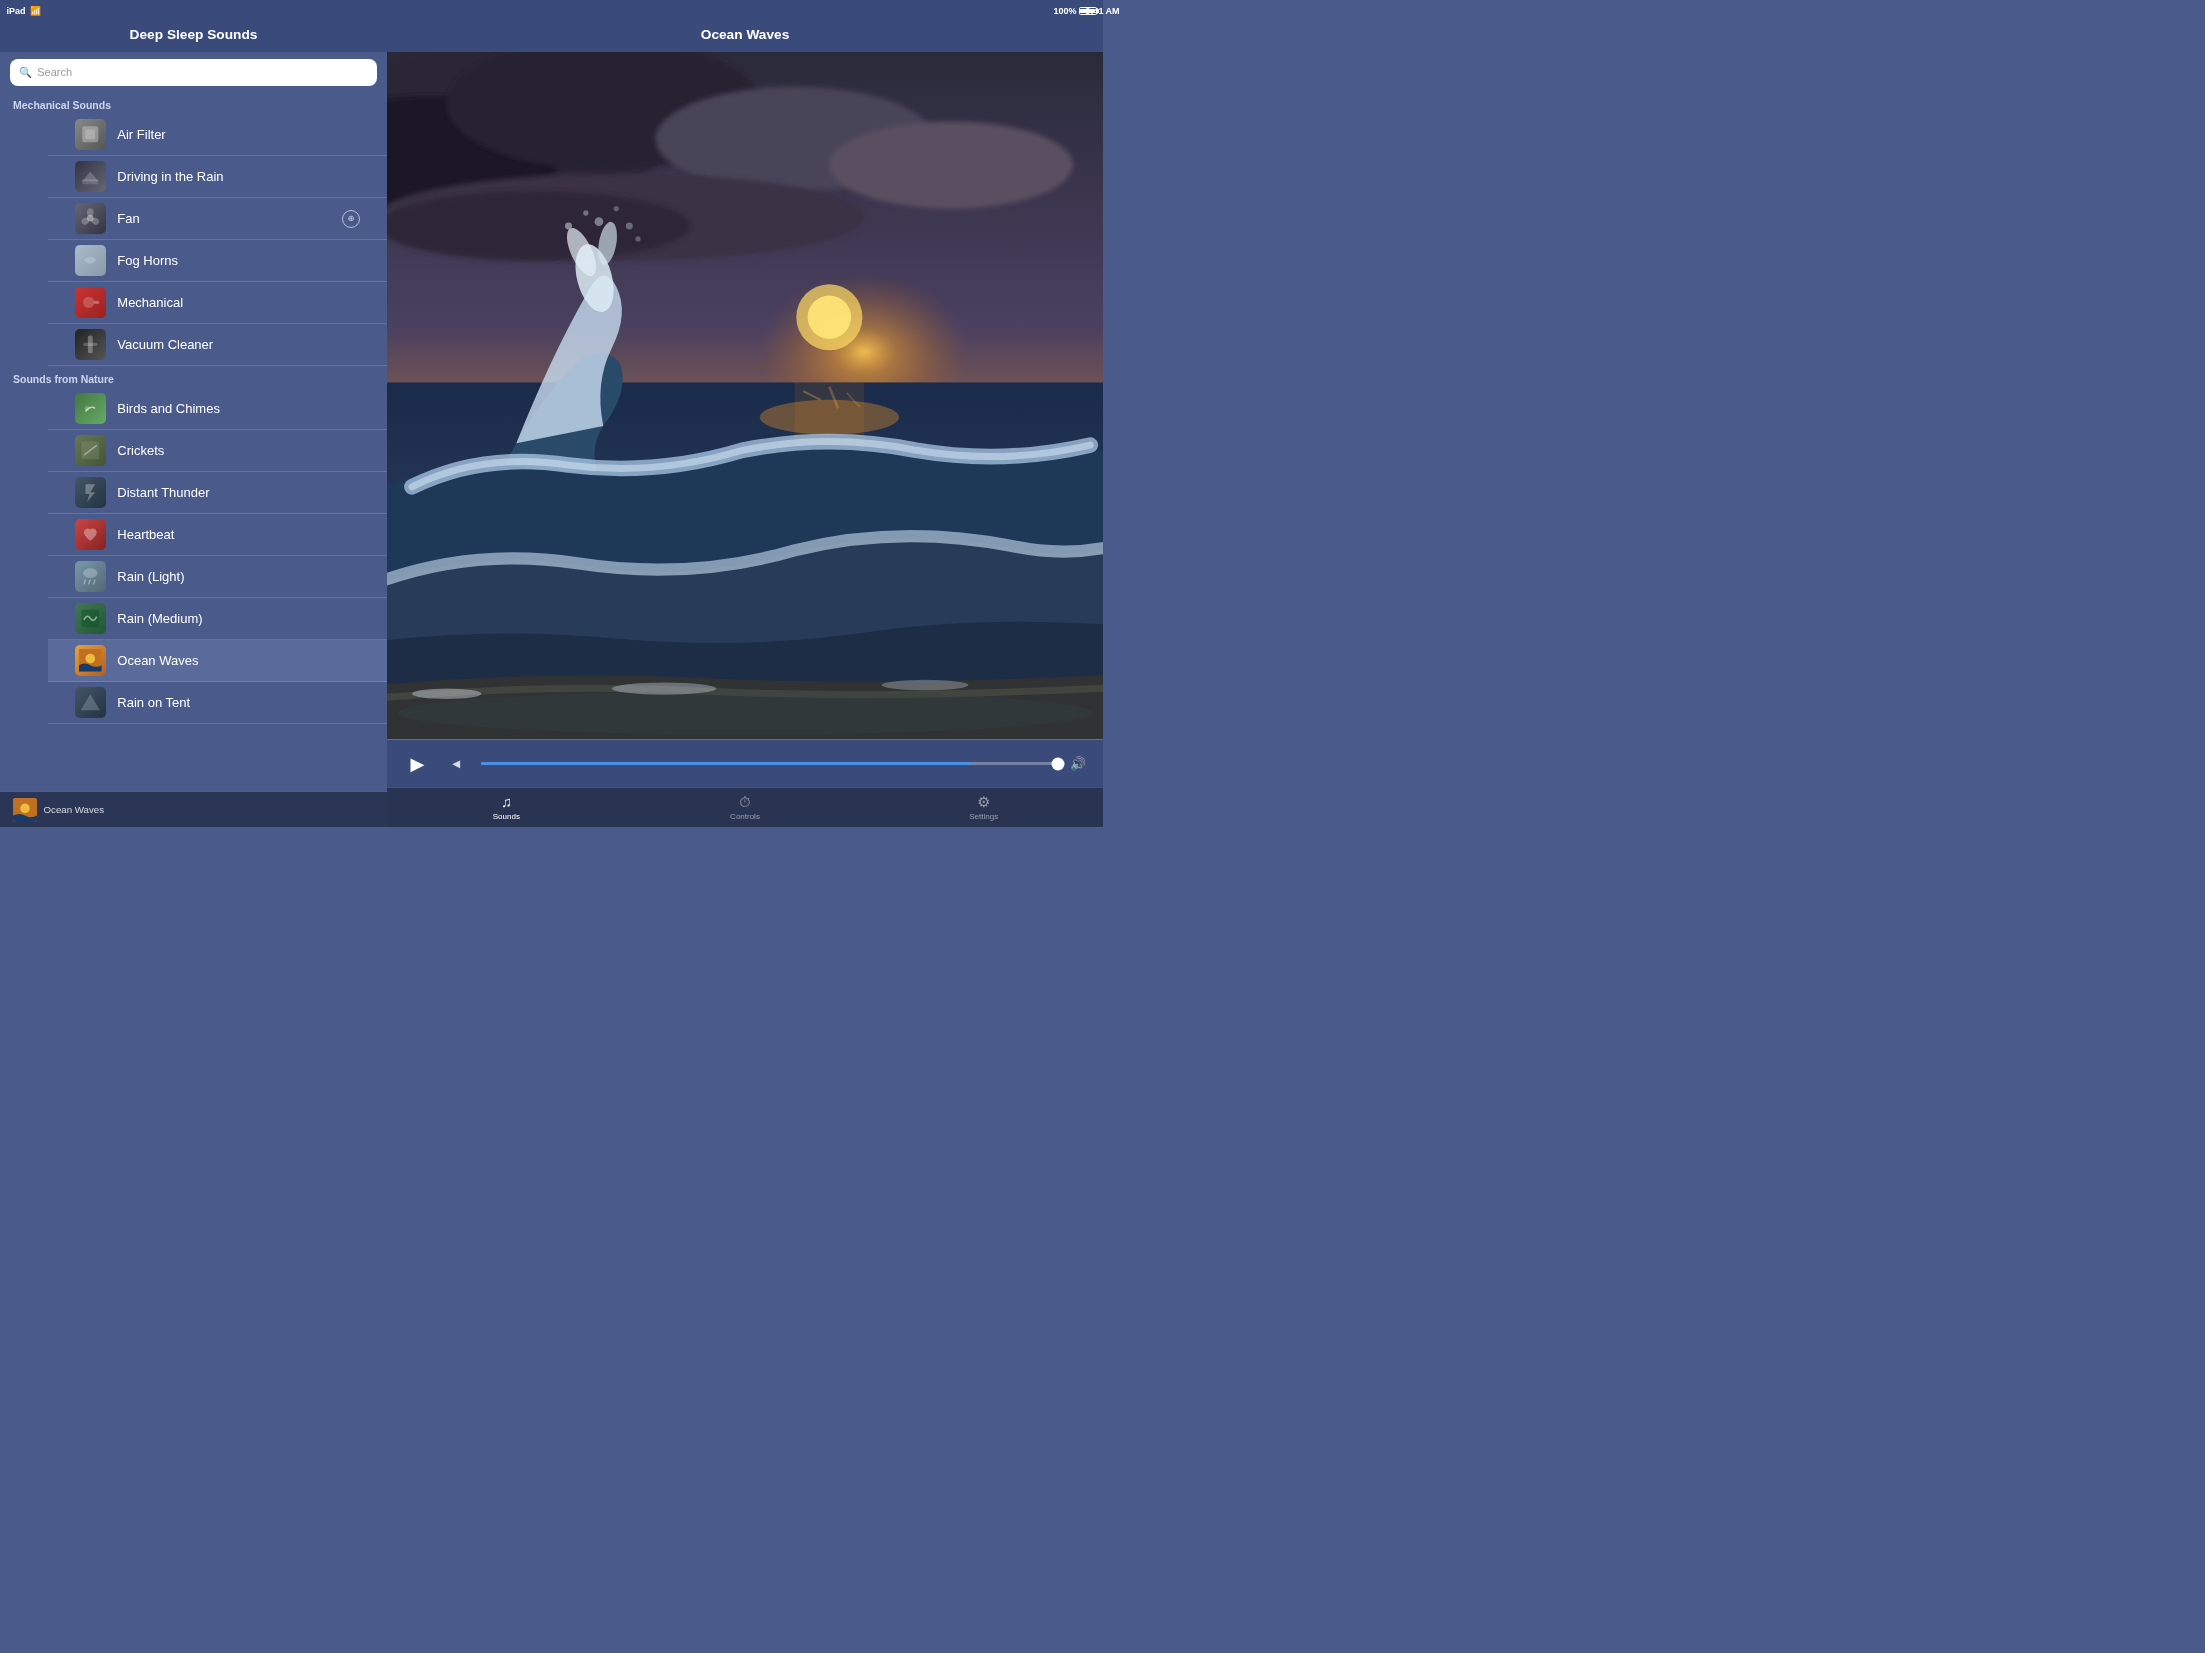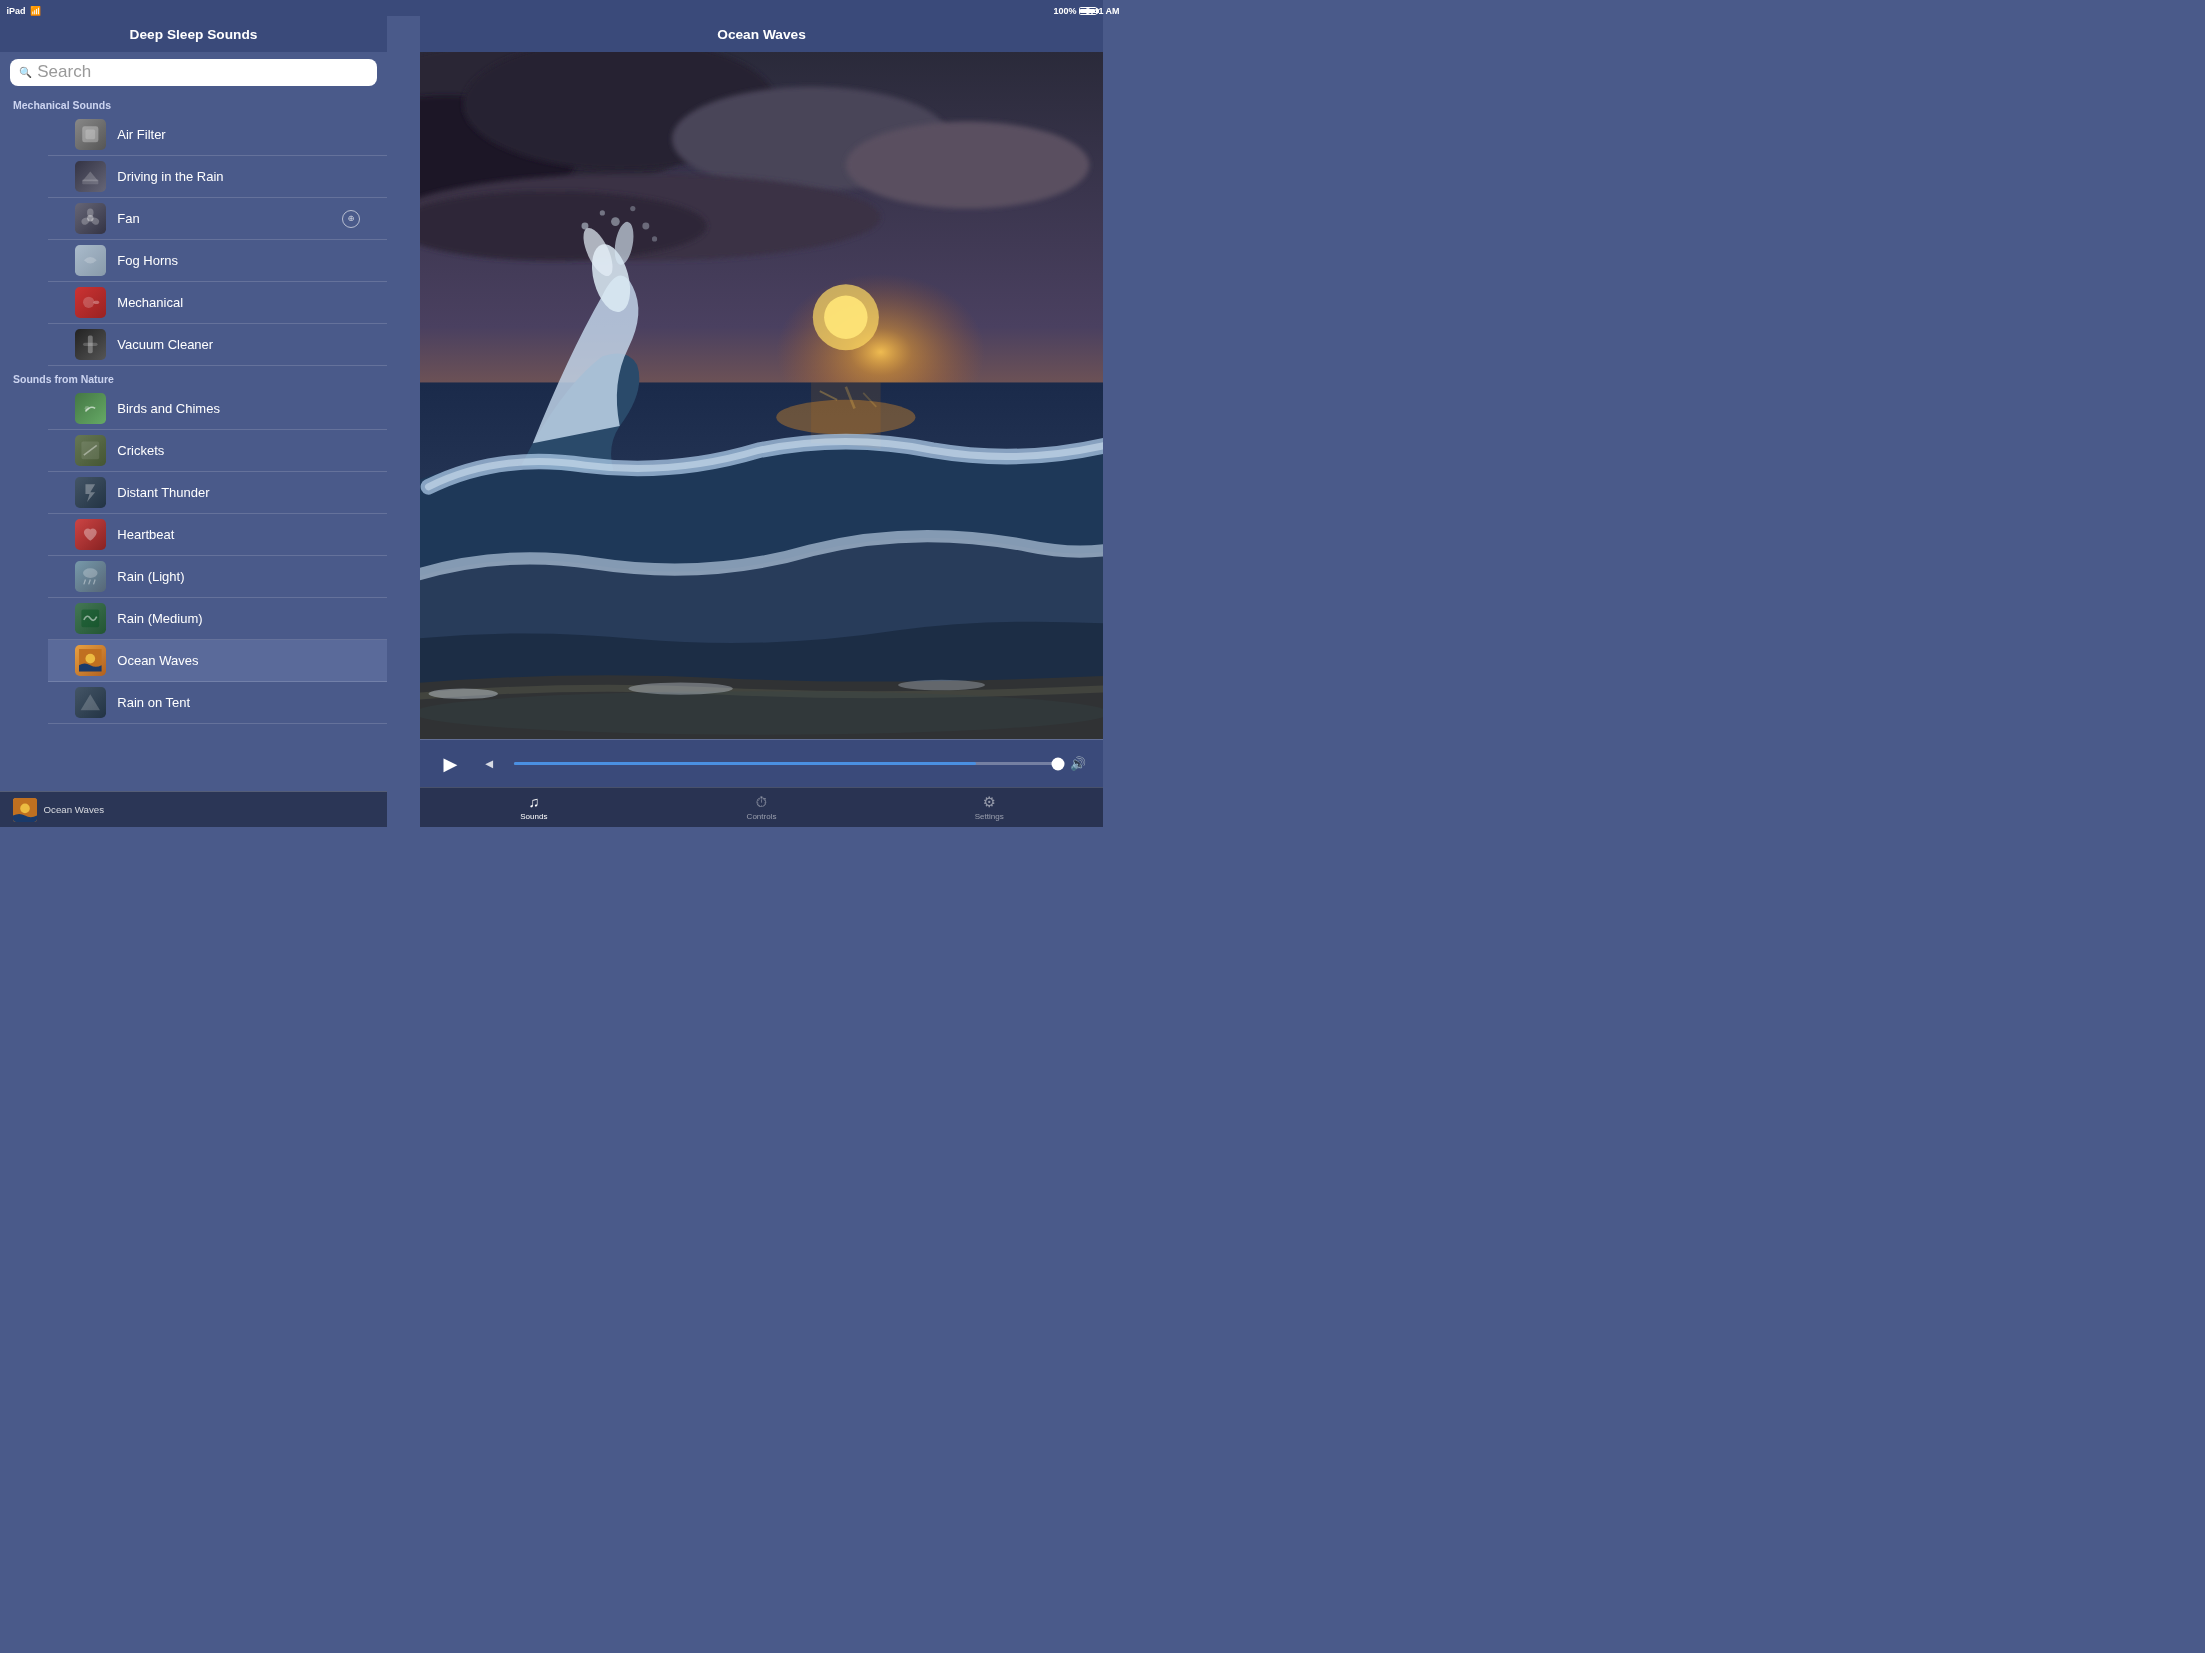--- a/index.html
+++ b/index.html
@@ -71,21 +71,20 @@
       width: 100%;
       background: white;
       border-radius: 0.8px;
     }
 
     
     .main-container {
       flex: 1;
       display: flex;
       overflow: hidden;
-      gap: 33px;
     }
 
     
     .left-panel {
       width: 387px;
       flex-shrink: 0;
       background: #4a5a8a;
       display: flex;
       flex-direction: column;
       overflow: hidden;
@@ -115,21 +114,21 @@
       border-radius: 8px;
       height: 27.4px;
       display: flex;
       align-items: center;
       gap: 4.8px;
       padding: 0 9.7px;
       border: none;
       width: 100%;
     }
     .search-icon-char { color: #999; font-size: 10.5px; }
-    .search-input-text { color: #999; font-size: 17px; }
+    .search-input-text { color: #999; font-size: 11px; }
 
     .list-container {
       flex: 1;
       overflow-y: auto;
     }
     .list-container::-webkit-scrollbar { width: 0; }
 
     .section-header {
       padding: 6.5px 13px 3.2px 13px;
       font-size: 10.5px;

